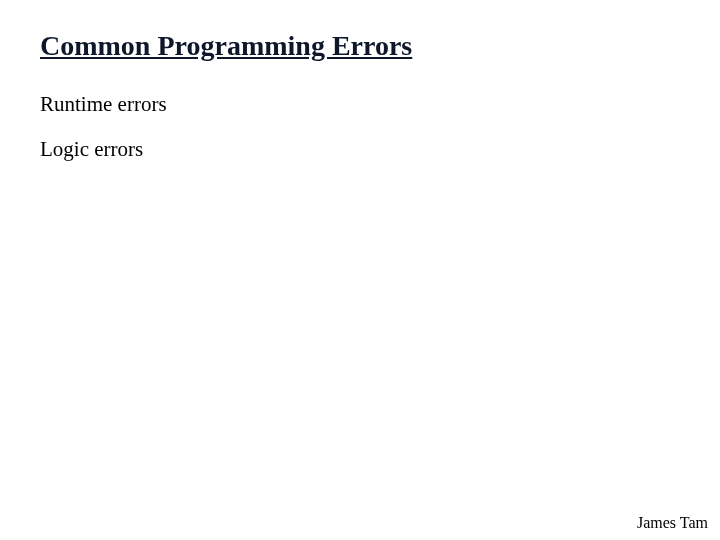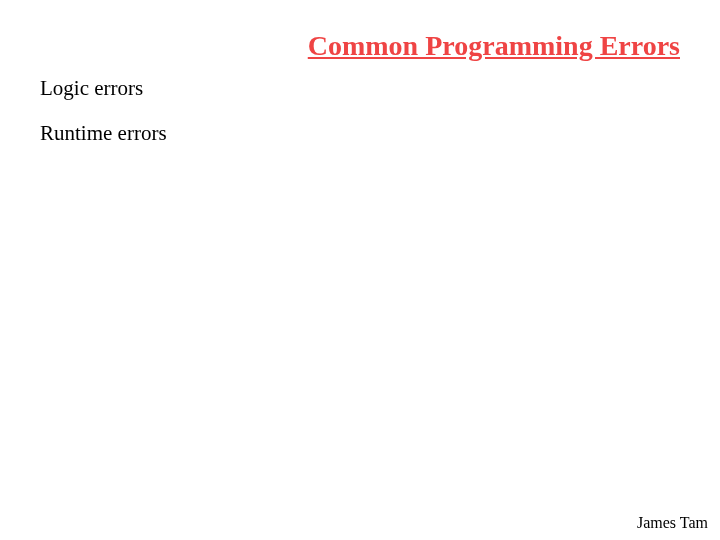--- a/index.html
+++ b/index.html
@@ -15,26 +15,26 @@
       position: relative;
       overflow: hidden;
     }
     .slide {
       width: 100%;
       height: 100%;
       padding: 30px 40px;
       position: relative;
     }
     .title {
-      text-align: right;
+      text-align: left;
       font-size: 28px;
       font-weight: bold;
       text-decoration: underline;
-      color: #ef4444;
-      margin-bottom: 14px;
+      color: #0f172a;
+      margin-bottom: 30px;
     }
     .bullet-list {
       list-style: none;
     }
     .bullet-item {
       font-size: 21px;
       color: #000000;
       margin-bottom: 20px;
       font-weight: normal;
     }
@@ -46,17 +46,17 @@
       color: #000000;
       font-family: "Times New Roman", Times, serif;
     }
   </style>
 </head>
 <body>
 
 <div class="slide">
   <h1 class="title">Common Programming Errors</h1>
   <ul class="bullet-list">
+    <li class="bullet-item">Runtime errors</li>
     <li class="bullet-item">Logic errors</li>
-    <li class="bullet-item">Runtime errors</li>
   </ul>
   <div class="footer">James Tam</div>
 </div>
 
 </body></html>

